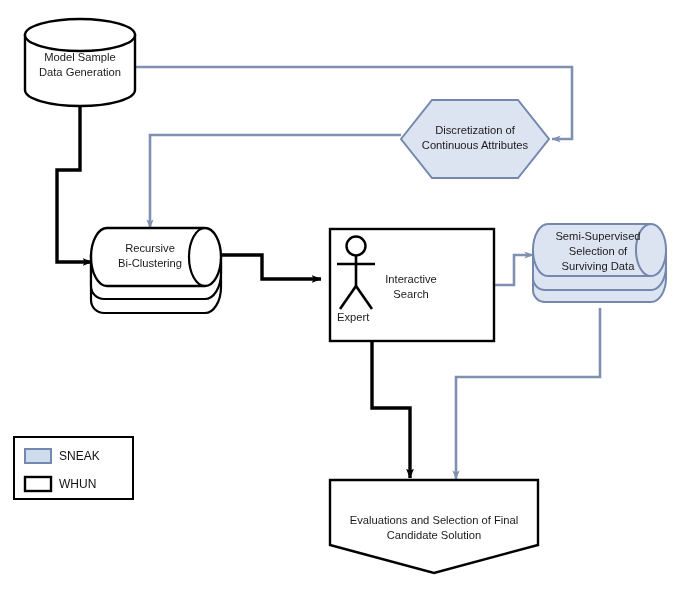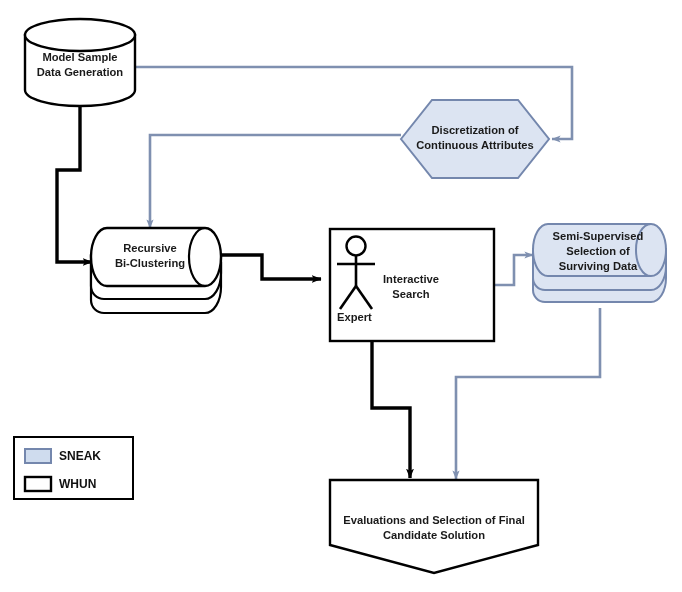--- a/index.html
+++ b/index.html
@@ -3,21 +3,21 @@
 <meta charset="utf-8">
 <style>
   html,body{margin:0;padding:0;background:#ffffff;}
   body{
     width:682px;height:592px;
     font-family:"Liberation Sans", sans-serif;
     -webkit-font-smoothing:antialiased;
     overflow:hidden;
     position:relative;
   }
-  #diagram-root{position:absolute;left:0;top:0;width:548px;height:592px;font-weight:bold;}
+  #diagram-root{position:absolute;left:0;top:0;width:548px;height:592px;}
   svg#flow{position:absolute;left:0;top:0;width:682px;height:592px;display:block;}
   .lbl{
     font-family:"Liberation Sans", sans-serif;
     font-size:11.2px;
     fill:#1a1a1a;
     text-anchor:middle;
     dominant-baseline:middle;
   }
   .lbl-left{text-anchor:start;}
   .legend-lbl{

